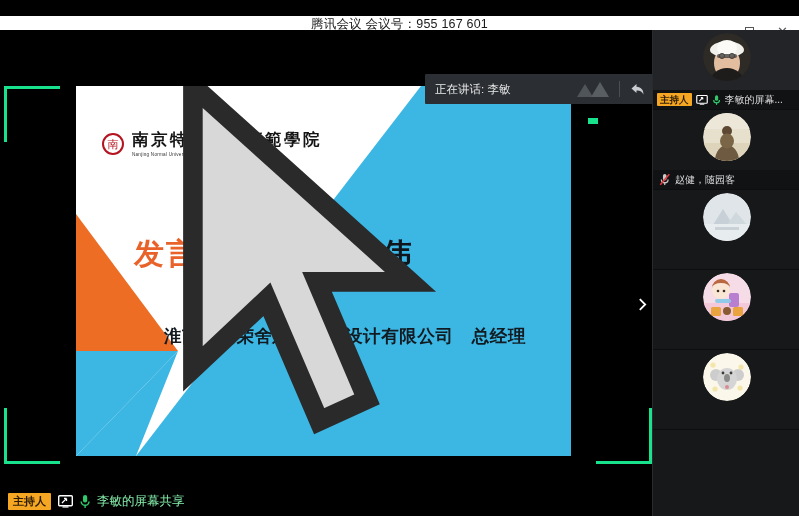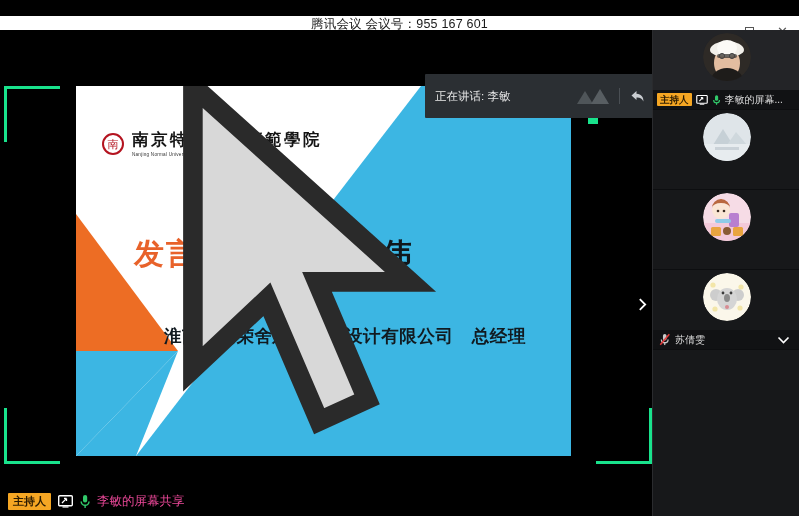--- a/index.html
+++ b/index.html
@@ -59,21 +59,21 @@
   .corner.bl i.h { left: 0; bottom: 0; width: 56px; height: 3px; }
   .corner.bl i.v { left: 0; top: 0; width: 3px; height: 56px; }
   .corner.br { left: 596px; top: 378px; width: 56px; height: 56px; }
   .corner.br i.h { right: 0; bottom: 0; width: 56px; height: 3px; }
   .corner.br i.v { right: 0; top: 0; width: 3px; height: 56px; }
   .corner.tr-dot { left: 588px; top: 88px; width: 10px; height: 6px; background: #19e28c; }
 
   
   .speaking-bar {
     position: absolute; left: 425px; top: 44px;
-    width: 230px; height: 44px;
+    width: 230px; height: 30px;
     background: #2b2f33;
     display: flex; align-items: center;
     border-radius: 1px;
   }
   .speaking-text {
     color: #e8e8e8; font-size: 11.5px; margin-left: 10px; white-space: nowrap;
   }
   .speaking-icons {
     margin-left: auto; display: flex; align-items: center; height: 100%;
   }
@@ -192,21 +192,21 @@
   
   .bottombar {
     position: absolute; left: 0; bottom: 0;
     width: 652px; height: 30px;
     background: #000;
     display: flex; align-items: center;
     padding-left: 8px;
   }
   .bottombar .host-badge { font-size: 11px; padding: 3px 5px; margin-right: 7px; }
   .bottombar .tile-icon { margin-right: 6px; }
-  .bottombar .share-text { color: #ec4899; font-size: 12.5px; white-space: nowrap; }
+  .bottombar .share-text { color: #86efac; font-size: 12.5px; white-space: nowrap; }
 </style>
 </head>
 <body>
 
 <div id="app">
 
   <div class="titlebar">
     <div class="titlebar-title">腾讯会议 会议号：955 167 601</div>
     <div class="win-controls">
       <div class="win-btn">
@@ -334,20 +334,41 @@
         </svg>
         <svg class="tile-icon" width="9" height="12" viewBox="0 0 12 15">
           <rect x="4" y="1" width="4.2" height="7.6" rx="2.1" fill="#31c96a"></rect>
           <path d="M2.2 7.4 a3.9 3.9 0 0 0 7.8 0" fill="none" stroke="#31c96a" stroke-width="1.6"></path>
           <rect x="5.4" y="11" width="1.4" height="3" fill="#31c96a"></rect>
         </svg>
         <span class="tile-name">李敏的屏幕...</span>
       </div>
     </div>
 
+    <div class="tile">
+      <div class="tile-avatar">
+        <svg viewBox="0 0 48 48">
+          <circle cx="24" cy="24" r="24" fill="#e6e0cd"></circle>
+          <rect x="0" y="30" width="48" height="18" fill="#ddd4bb"></rect>
+          <rect x="0" y="0" width="48" height="16" fill="#ece7d8"></rect>
+          <path d="M24 13 a5 5 0 0 1 5 5 a5 5 0 0 1 -10 0 a5 5 0 0 1 5 -5" fill="#5c4833"></path>
+          <path d="M12 48 a12 16 0 0 1 24 0 Z" fill="#6d5a40"></path>
+          <ellipse cx="24" cy="28" rx="7" ry="7.5" fill="#7a6647"></ellipse>
+        </svg>
+      </div>
+      <div class="tile-bar">
+        <svg class="tile-icon" width="12" height="13" viewBox="0 0 14 15" style="margin-left:2px">
+          <rect x="4.6" y="1" width="4.2" height="7.6" rx="2.1" fill="#c9c9c9"></rect>
+          <path d="M2.8 7.4 a3.9 3.9 0 0 0 7.8 0" fill="none" stroke="#c9c9c9" stroke-width="1.5"></path>
+          <rect x="6" y="11" width="1.4" height="3" fill="#c9c9c9"></rect>
+          <line x1="1.5" y1="13.5" x2="12" y2="1.5" stroke="#e23b3b" stroke-width="1.8"></line>
+        </svg>
+        <span class="tile-name">赵健，随园客</span>
+      </div>
+    </div>
 
     <div class="tile">
       <div class="tile-avatar">
         <svg viewBox="0 0 48 48">
           <circle cx="24" cy="24" r="24" fill="#dfe5e9"></circle>
           <polygon points="10,32 20,16 30,32" fill="#c6d0d6"></polygon>
           <polygon points="24,32 33,19 44,32" fill="#cfd8dd"></polygon>
           <rect x="0" y="31" width="48" height="17" fill="#e7ecef"></rect>
           <rect x="12" y="34" width="24" height="3" fill="#b8c2c8" opacity=".6"></rect>
         </svg>
@@ -382,27 +403,15 @@
           <circle cx="37" cy="35" r="2.6" fill="#f3e6a8"></circle>
           <circle cx="13" cy="22" r="6" fill="#cdcdcd"></circle>
           <circle cx="35" cy="22" r="6" fill="#cdcdcd"></circle>
           <ellipse cx="24" cy="26" rx="10" ry="11" fill="#d5d5d5"></ellipse>
           <ellipse cx="24" cy="25" rx="3" ry="4" fill="#8a8a8a"></ellipse>
           <circle cx="20" cy="20" r="1.4" fill="#3a3a3a"></circle>
           <circle cx="28" cy="20" r="1.4" fill="#3a3a3a"></circle>
           <circle cx="24" cy="34" r="2" fill="#d78b92"></circle>
         </svg>
       </div>
-      <div class="tile-bar">
-        <svg class="tile-icon" width="12" height="13" viewBox="0 0 14 15" style="margin-left:2px">
-          <rect x="4.6" y="1" width="4.2" height="7.6" rx="2.1" fill="#c9c9c9"></rect>
-          <path d="M2.8 7.4 a3.9 3.9 0 0 0 7.8 0" fill="none" stroke="#c9c9c9" stroke-width="1.5"></path>
-          <rect x="6" y="11" width="1.4" height="3" fill="#c9c9c9"></rect>
-          <line x1="1.5" y1="13.5" x2="12" y2="1.5" stroke="#e23b3b" stroke-width="1.8"></line>
-        </svg>
-        <span class="tile-name">苏倩雯</span>
-        <svg class="tile-chevron" width="13" height="8" viewBox="0 0 13 8">
-          <polyline points="1.5,1.5 6.5,6.5 11.5,1.5" fill="none" stroke="#ffffff" stroke-width="1.6"></polyline>
-        </svg>
-      </div>
     </div>
   </div>
 </div>
 
 </body></html>

